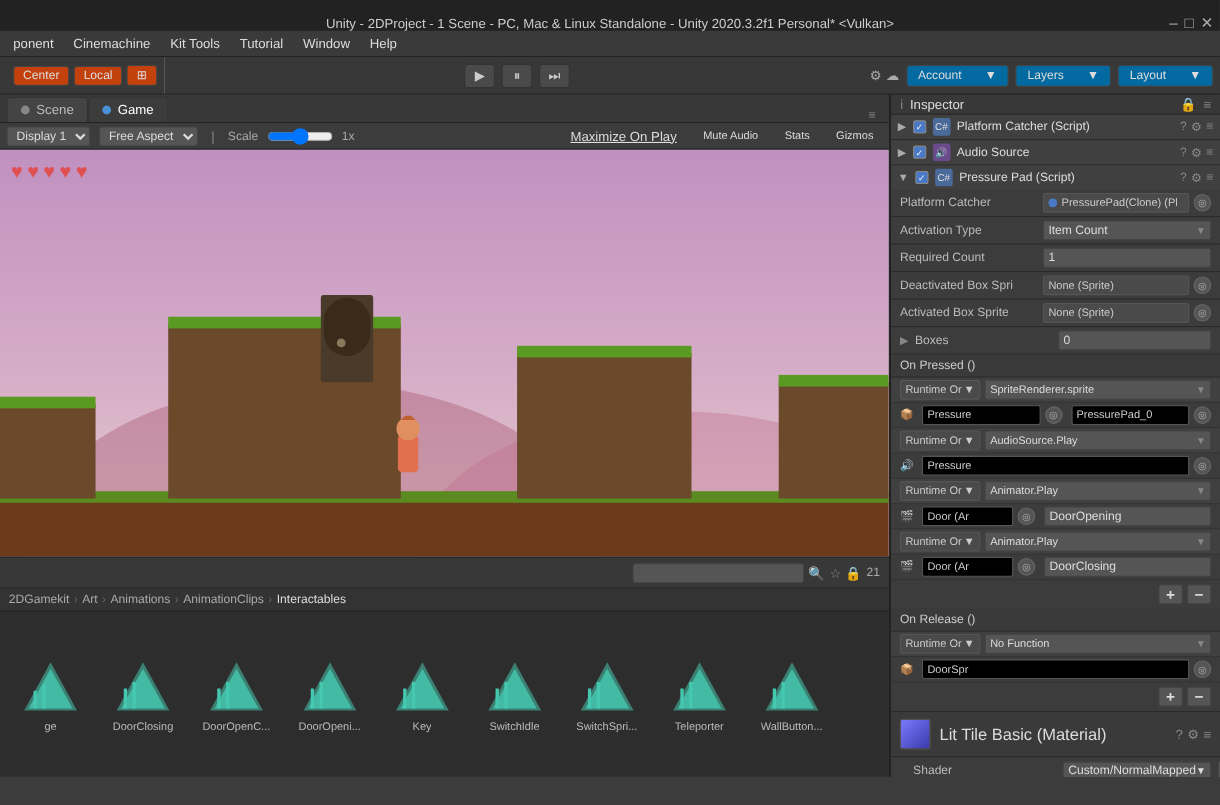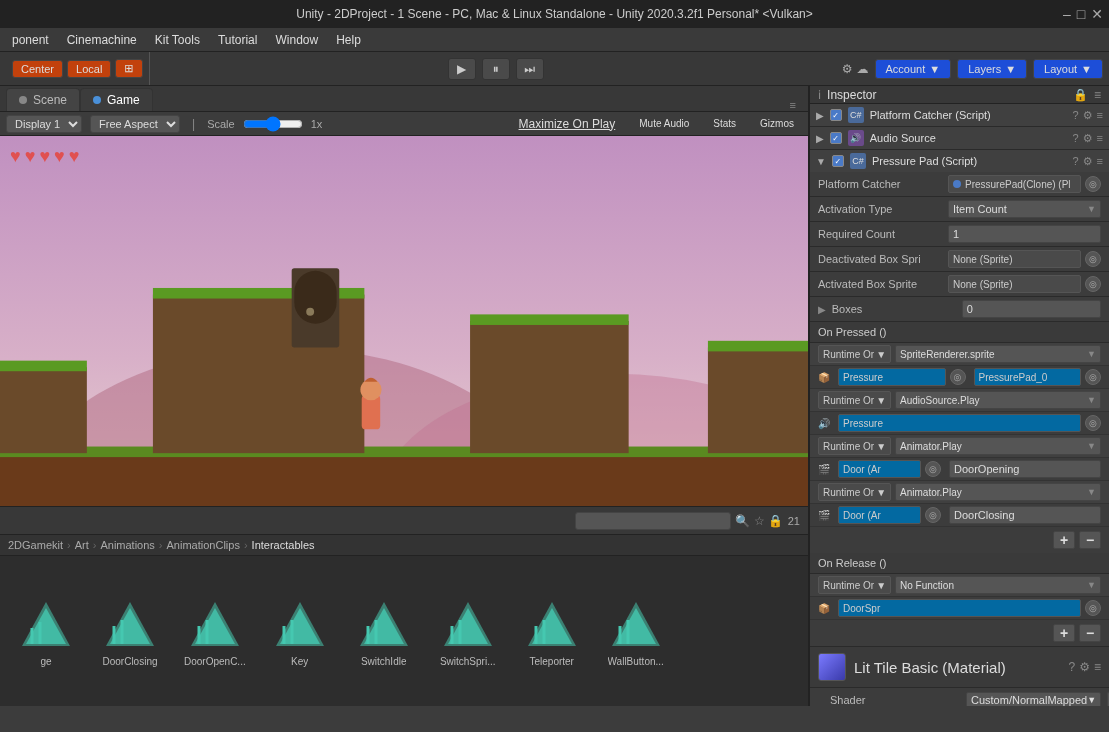--- a/index.html
+++ b/index.html
@@ -3,21 +3,21 @@
   <meta charset="utf-8">
   <style>
     * { box-sizing: border-box; margin: 0; padding: 0; }
     body { background: #3c3c3c; font-family: Arial, sans-serif; font-size: 12px; color: #ddd; width: 1109px; height: 732px; overflow: hidden; }
 
     
     .title-bar {
       background: #222;
       height: 28px;
       display: flex;
-      align-items: center;
+      align-items: flex-end;
       justify-content: center;
       color: #ccc;
       font-size: 12px;
       position: relative;
     }
     .title-bar-controls {
       position: absolute;
       right: 6px;
       display: flex;
       gap: 6px;
@@ -75,30 +75,30 @@
     }
     .play-btn { background: #4a4a4a; border: 1px solid #333; border-radius: 3px; width: 28px; height: 22px; display: flex; align-items: center; justify-content: center; cursor: pointer; color: #ccc; }
     .scale-slider { width: 80px; height: 14px; }
     .toolbar-right {
       margin-left: auto;
       display: flex;
       align-items: center;
       gap: 6px;
     }
     .account-btn {
-      background: #1d4ed8;
+      background: #0369a1;
       border: 1px solid #444;
       color: #ddd;
       padding: 3px 10px;
       border-radius: 3px;
       font-size: 11px;
       cursor: pointer;
       display: flex;
       align-items: flex-start;
-      gap: 4px;
+      gap: 21px;
     }
 
     
     .tab-bar {
       background: #383838;
       height: 26px;
       display: flex;
       align-items: flex-end;
       padding: 0 6px;
       border-bottom: 1px solid #222;
@@ -397,21 +397,21 @@
     .obj-ref-row {
       display: flex;
       align-items: center;
       padding: 2px 8px;
       gap: 4px;
       background: #3c3c3c;
       border-bottom: 1px solid #333;
     }
     .obj-ref {
       flex: 1;
-      background: #0369a1;
+      background: #000000;
       border: 1px solid #555;
       border-radius: 2px;
       padding: 1px 4px;
       font-size: 10px;
       color: #ccc;
       height: 18px;
       display: flex;
       align-items: center;
       gap: 4px;
     }
@@ -699,64 +699,75 @@
         </div>
         <div class="asset-item">
           <div class="asset-icon">
             <svg viewBox="0 0 52 52">
                 <polygon points="26,4 50,48 2,48" fill="#45b8a0" opacity="0.6"></polygon>
                 <polygon points="26,10 46,46 6,46" fill="#45c8b0" opacity="0.8"></polygon>
                 <line x1="10" y1="46" x2="10" y2="28" stroke="#45c8b0" stroke-width="3"></line>
                 <line x1="18" y1="46" x2="18" y2="22" stroke="#45c8b0" stroke-width="3"></line>
               </svg>
           </div>
-          <span class="asset-label">Key</span>
+          <span class="asset-label">DoorOpeni...</span>
         </div>
         <div class="asset-item">
           <div class="asset-icon">
             <svg viewBox="0 0 52 52">
                 <polygon points="26,4 50,48 2,48" fill="#45b8a0" opacity="0.6"></polygon>
                 <polygon points="26,10 46,46 6,46" fill="#45c8b0" opacity="0.8"></polygon>
                 <line x1="10" y1="46" x2="10" y2="28" stroke="#45c8b0" stroke-width="3"></line>
                 <line x1="18" y1="46" x2="18" y2="22" stroke="#45c8b0" stroke-width="3"></line>
               </svg>
           </div>
-          <span class="asset-label">SwitchIdle</span>
+          <span class="asset-label">Key</span>
         </div>
         <div class="asset-item">
           <div class="asset-icon">
             <svg viewBox="0 0 52 52">
                 <polygon points="26,4 50,48 2,48" fill="#45b8a0" opacity="0.6"></polygon>
                 <polygon points="26,10 46,46 6,46" fill="#45c8b0" opacity="0.8"></polygon>
                 <line x1="10" y1="46" x2="10" y2="28" stroke="#45c8b0" stroke-width="3"></line>
                 <line x1="18" y1="46" x2="18" y2="22" stroke="#45c8b0" stroke-width="3"></line>
               </svg>
           </div>
-          <span class="asset-label">SwitchSpri...</span>
+          <span class="asset-label">SwitchIdle</span>
         </div>
         <div class="asset-item">
           <div class="asset-icon">
             <svg viewBox="0 0 52 52">
                 <polygon points="26,4 50,48 2,48" fill="#45b8a0" opacity="0.6"></polygon>
                 <polygon points="26,10 46,46 6,46" fill="#45c8b0" opacity="0.8"></polygon>
                 <line x1="10" y1="46" x2="10" y2="28" stroke="#45c8b0" stroke-width="3"></line>
                 <line x1="18" y1="46" x2="18" y2="22" stroke="#45c8b0" stroke-width="3"></line>
               </svg>
           </div>
-          <span class="asset-label">Teleporter</span>
+          <span class="asset-label">SwitchSpri...</span>
         </div>
         <div class="asset-item">
           <div class="asset-icon">
             <svg viewBox="0 0 52 52">
                 <polygon points="26,4 50,48 2,48" fill="#45b8a0" opacity="0.6"></polygon>
                 <polygon points="26,10 46,46 6,46" fill="#45c8b0" opacity="0.8"></polygon>
                 <line x1="10" y1="46" x2="10" y2="28" stroke="#45c8b0" stroke-width="3"></line>
                 <line x1="18" y1="46" x2="18" y2="22" stroke="#45c8b0" stroke-width="3"></line>
               </svg>
           </div>
+          <span class="asset-label">Teleporter</span>
+        </div>
+        <div class="asset-item">
+          <div class="asset-icon">
+            <svg viewBox="0 0 52 52">
+                <polygon points="26,4 50,48 2,48" fill="#45b8a0" opacity="0.6"></polygon>
+                <polygon points="26,10 46,46 6,46" fill="#45c8b0" opacity="0.8"></polygon>
+                <line x1="10" y1="46" x2="10" y2="28" stroke="#45c8b0" stroke-width="3"></line>
+                <line x1="18" y1="46" x2="18" y2="22" stroke="#45c8b0" stroke-width="3"></line>
+              </svg>
+          </div>
           <span class="asset-label">WallButton...</span>
         </div>
       </div>
     </div>
   </div>
 
   <div class="inspector-panel">
     <div class="inspector-header">
       <span style="color:#888;">ℹ</span>
       <span>Inspector</span>

